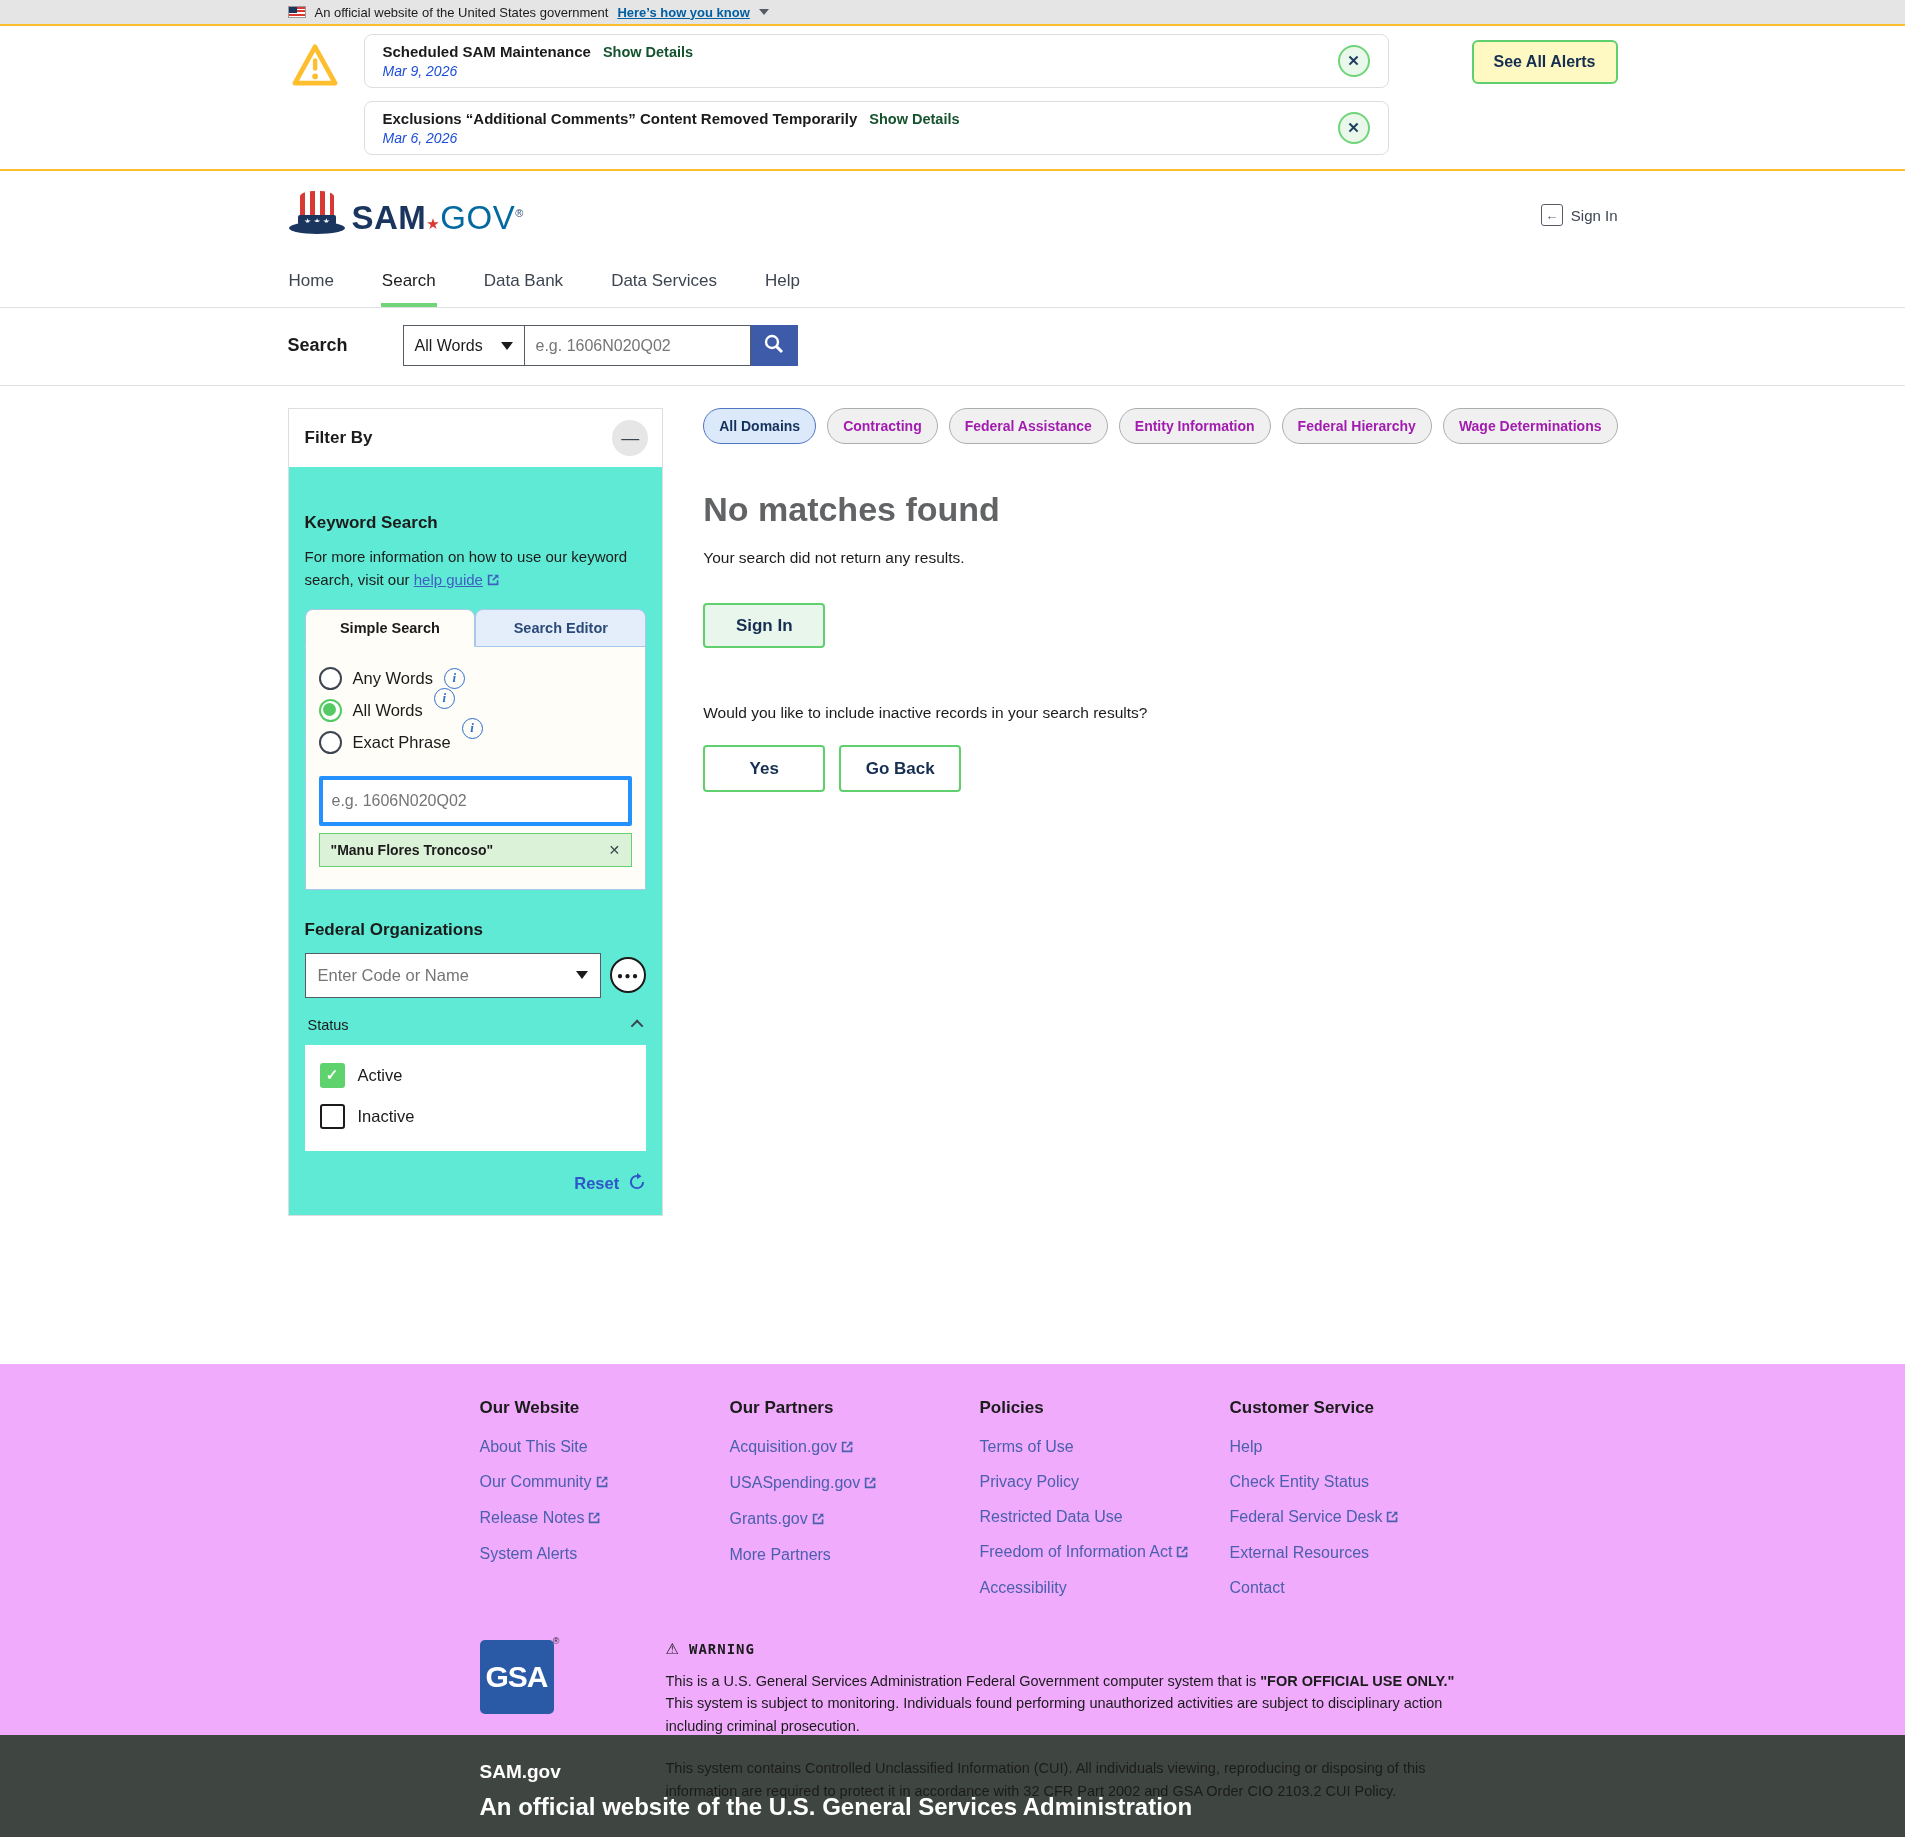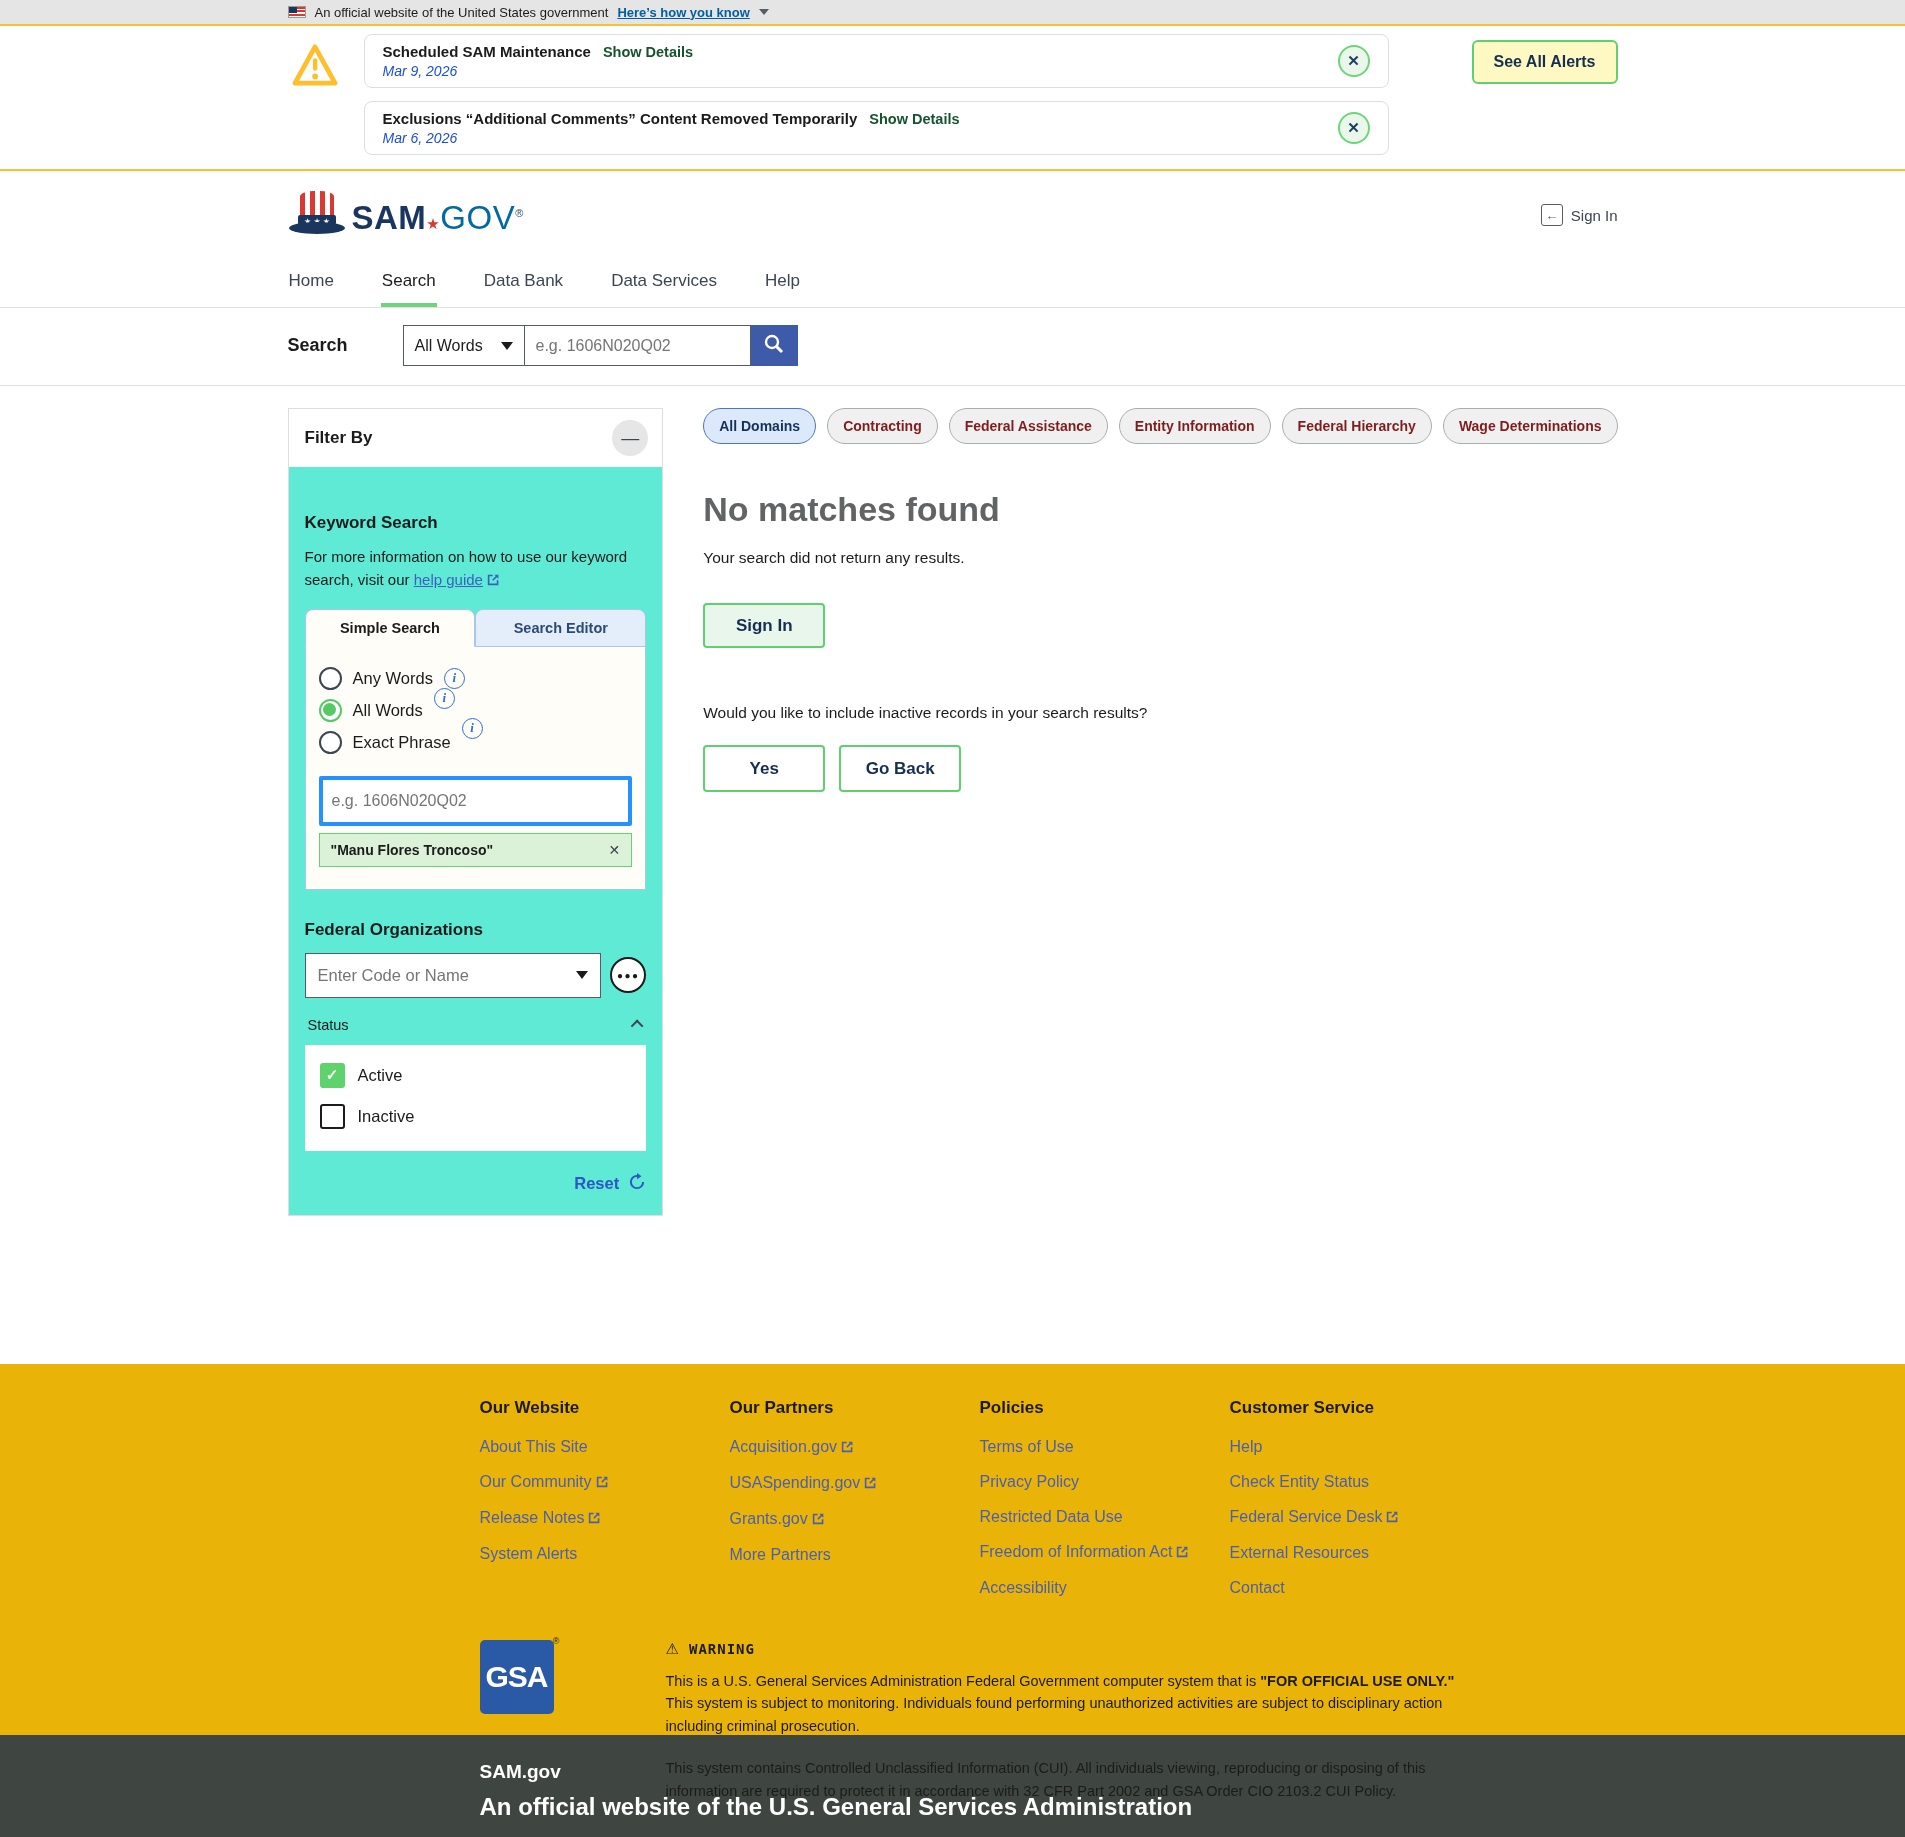--- a/index.html
+++ b/index.html
@@ -122,34 +122,34 @@
     display:flex; align-items:center; justify-content:center; }
   .checkbox.checked { background:#5ed26c; border-color:#5ed26c; color:#fff; font-size:15px; font-weight:bold; }
   .check-label { font-size:16.5px; color:#1b1b1b; }
   .reset-row { display:flex; justify-content:flex-end; align-items:center; gap:9px; margin-top:22px; cursor:pointer; }
   .reset-label { color:#2f55c8; font-weight:bold; font-size:16.5px; }
 
   
   .results-col { flex:1; }
   .pills { display:flex; gap:11px; }
   .pill { padding:9px 15px; border-radius:999px; border:1px solid #a9aeb1; background:#f0f0f0;
-    font-weight:bold; font-size:14px; color:#7f1d1d; cursor:pointer; white-space:nowrap; }
+    font-weight:bold; font-size:14px; color:#a21caf; cursor:pointer; white-space:nowrap; }
   .pill.active { background:#dce9fa; border:1px solid #4f74c2; color:#14315c; }
   .no-matches { font-size:34px; font-weight:bold; color:#616365; margin:46px 0 20px; }
   .res-line1 { font-size:15.5px; color:#1b1b1b; margin:0 0 10px; }
   .res-line2 { font-size:15.5px; color:#1b1b1b; margin:20px 0 0; width:510px; line-height:1.45; }
   .signin-btn { margin-top:26px; width:122px; height:45px; background:#e9f6ec; border:2px solid #5fd06d;
     border-radius:4px; font-weight:bold; font-size:17px; color:#162e51; cursor:pointer; font-family:"Liberation Sans",sans-serif; }
   .inactive-q { margin-top:56px; font-size:15.5px; color:#1b1b1b; }
   .btn-row { margin-top:23px; display:flex; gap:14px; }
   .green-outline-btn { width:122px; height:47px; background:#fff; border:2px solid #5fd06d; border-radius:4px;
     font-weight:bold; font-size:17px; color:#162e51; cursor:pointer; font-family:"Liberation Sans",sans-serif; }
 
   
-  .footer-light { background:#eab308; height:371px; padding-top:34px; }
+  .footer-light { background:#f0abfc; height:371px; padding-top:34px; }
   .footer-cols { display:flex; padding-left:192px; }
   .f-col { width:250px; }
   .f-heading { font-weight:bold; font-size:17px; color:#1b1b1b; margin:0 0 20px; }
   .f-link { display:block; margin-bottom:17px; color:#4a5fae; font-size:16px; text-decoration:none; cursor:pointer; }
   .gsa-row { display:flex; padding-left:192px; margin-top:26px; }
   .gsa-logo-wrap { position:relative; width:78px; flex:0 0 auto; }
   .gsa-logo { width:74px; height:74px; background:#2a5aa6; border-radius:5px; color:#fff;
     display:flex; align-items:center; justify-content:center; font-size:30px; font-weight:bold; letter-spacing:-1px; }
   .gsa-reg { position:absolute; right:-2px; top:-4px; font-size:9px; color:#1b1b1b; }
   .warning-wrap { margin-left:108px; width:800px; }

